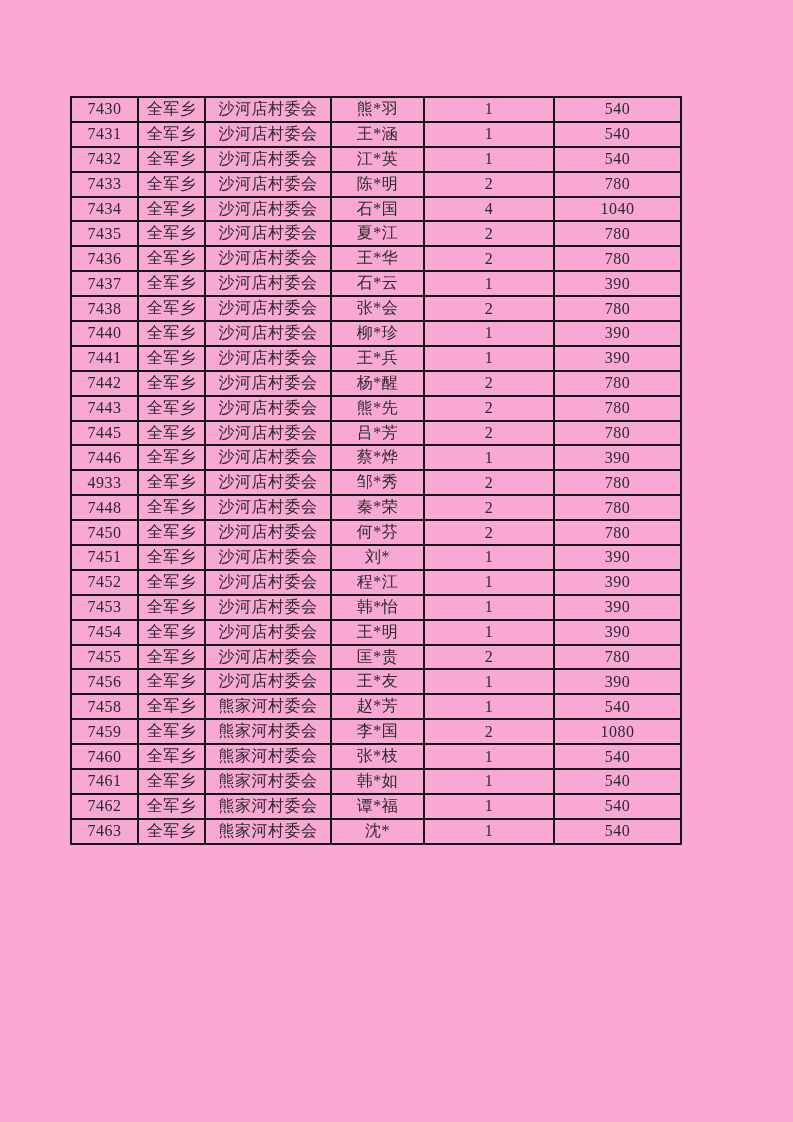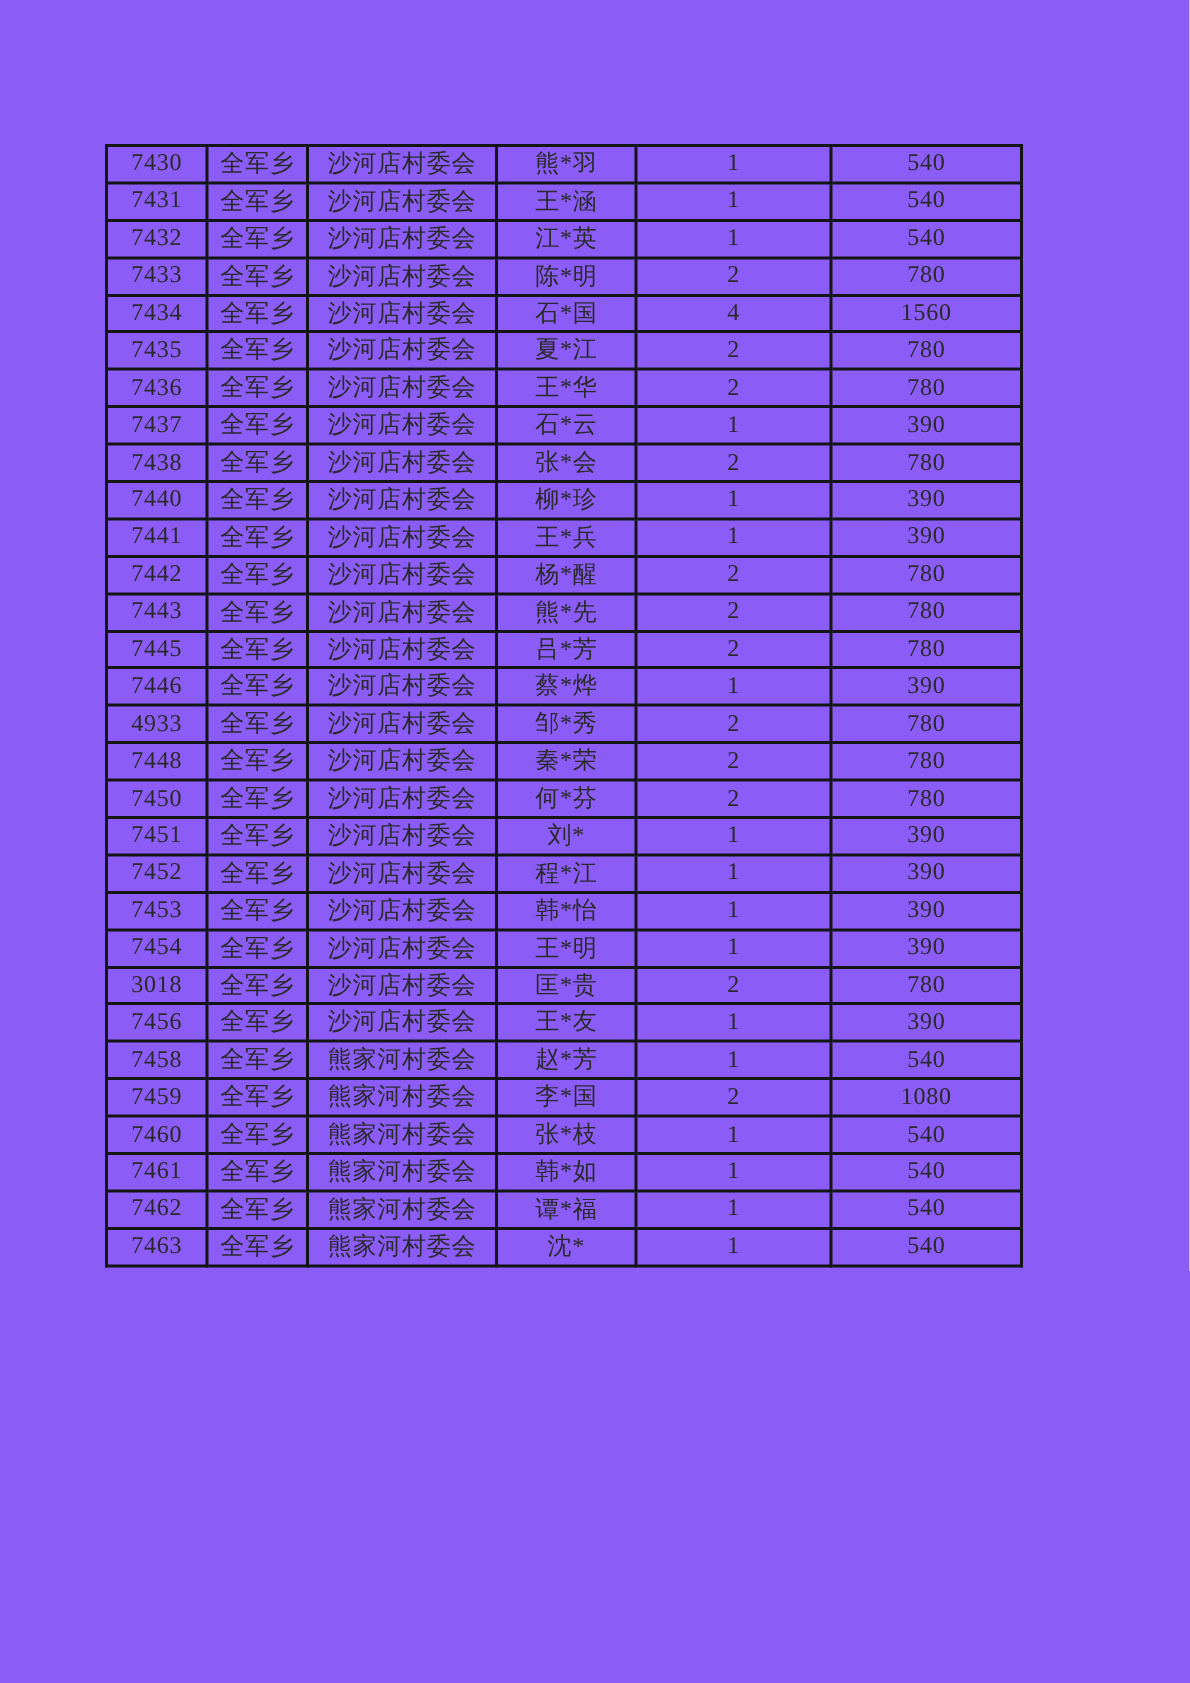--- a/index.html
+++ b/index.html
@@ -6,21 +6,21 @@
   html, body {
     width: 793px;
     height: 1122px;
     background: #ffffff;
     font-family: "Liberation Serif", "DejaVu Serif", serif;
   }
   .page {
     position: relative;
     width: 793px;
     height: 1122px;
-    background: #8b5cf6;
+    background: #f9a8d4;
     overflow: hidden;
   }
   table.records {
     position: absolute;
     left: 70px;
     top: 96px;
     width: 610px;
     border-collapse: collapse;
     table-layout: fixed;
   }
@@ -87,21 +87,21 @@
           <td>陈*明</td>
           <td>2</td>
           <td>780</td>
         </tr>
         <tr>
           <td>7434</td>
           <td>全军乡</td>
           <td>沙河店村委会</td>
           <td>石*国</td>
           <td>4</td>
-          <td>1560</td>
+          <td>1040</td>
         </tr>
         <tr>
           <td>7435</td>
           <td>全军乡</td>
           <td>沙河店村委会</td>
           <td>夏*江</td>
           <td>2</td>
           <td>780</td>
         </tr>
         <tr>
@@ -226,21 +226,21 @@
         </tr>
         <tr>
           <td>7454</td>
           <td>全军乡</td>
           <td>沙河店村委会</td>
           <td>王*明</td>
           <td>1</td>
           <td>390</td>
         </tr>
         <tr>
-          <td>3018</td>
+          <td>7455</td>
           <td>全军乡</td>
           <td>沙河店村委会</td>
           <td>匡*贵</td>
           <td>2</td>
           <td>780</td>
         </tr>
         <tr>
           <td>7456</td>
           <td>全军乡</td>
           <td>沙河店村委会</td>

